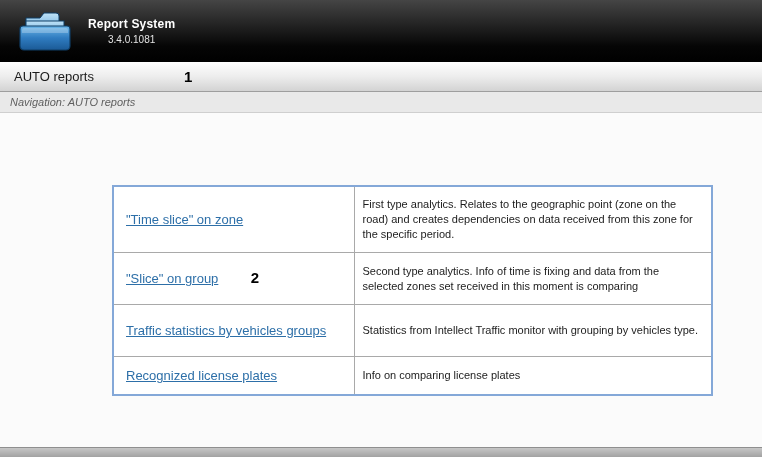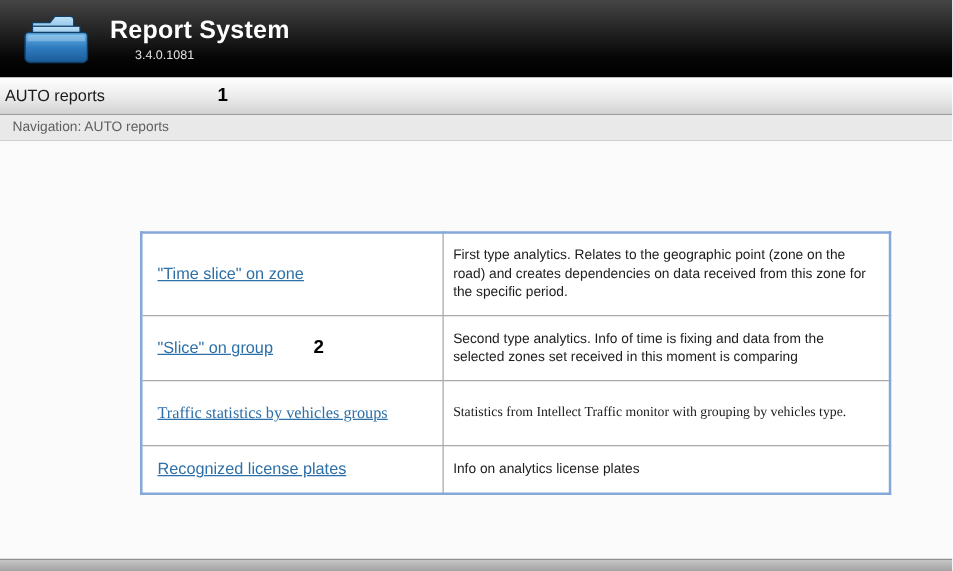--- a/index.html
+++ b/index.html
@@ -26,38 +26,39 @@
   }
   .logo-wrap {
     width: 54px;
     height: 46px;
     display: flex;
     align-items: center;
     justify-content: center;
   }
   .titles { margin-left: 16px; color: #ffffff; }
   .app-title {
-    font-size: 20px;
+    font-size: 12px;
     font-weight: bold;
     letter-spacing: 0.2px;
   }
   .app-version {
     font-size: 10px;
     color: #e3e3e3;
     margin-left: 20px;
     margin-top: 3px;
   }
 
   
   .menu-bar {
     height: 30px;
     background: linear-gradient(180deg, #fefefe 0%, #ededed 50%, #d3d3d3 100%);
     border-bottom: 1px solid #9e9e9e;
     display: flex;
     align-items: center;
+    padding-left: 10px;
   }
   .menu-item {
     font-size: 13px;
     color: #1b1b1b;
     cursor: pointer;
     padding: 2px 4px;
   }
   .callout {
     font-size: 15px;
     font-weight: bold;
@@ -66,20 +67,21 @@
   .callout-menu { margin-left: 86px; }
 
   
   .breadcrumb-bar {
     height: 21px;
     background: #e9e9e9;
     border-bottom: 1px solid #cfcfcf;
     display: flex;
     align-items: center;
     padding-left: 10px;
+    font-style: italic;
   }
   .breadcrumb-text {
     font-size: 11px;
     color: #5f5f5f;
   }
 
   
   .main-area {
     position: relative;
     height: 334px;
@@ -106,21 +108,21 @@
     padding: 24px 10px 6px 8px;
     font-size: 11px;
     line-height: 1.35;
     color: #1c1c1c;
     vertical-align: top;
     padding-top: 7px;
   }
   tr.row-0 { height: 66px; }
   tr.row-1 { height: 52px; }
   tr.row-2 { height: 36px; }
-  tr.row-3 { height: 52px; font-family: Liberation Serif, serif; }
+  tr.row-3 { height: 52px; }
   tr.row-4 { height: 39px; }
   a.report-link {
     font-size: 13px;
     color: #2d6fa8;
     text-decoration: underline;
     cursor: pointer;
   }
   .callout-row { margin-left: 28px; }
 
   
@@ -193,21 +195,21 @@
         <tr class="row-3">
           <td class="link-cell">
             <a class="report-link">Traffic statistics by vehicles groups</a>
           </td>
           <td class="desc-cell">Statistics from Intellect Traffic monitor with grouping by vehicles type.</td>
         </tr>
         <tr class="row-4">
           <td class="link-cell">
             <a class="report-link">Recognized license plates</a>
           </td>
-          <td class="desc-cell">Info on analytics license plates</td>
+          <td class="desc-cell">Info on comparing license plates</td>
         </tr>
       </tbody>
     </table>
   </main>
 
   <div class="footer-bar"></div>
 
 </div>
 
 </body></html>

